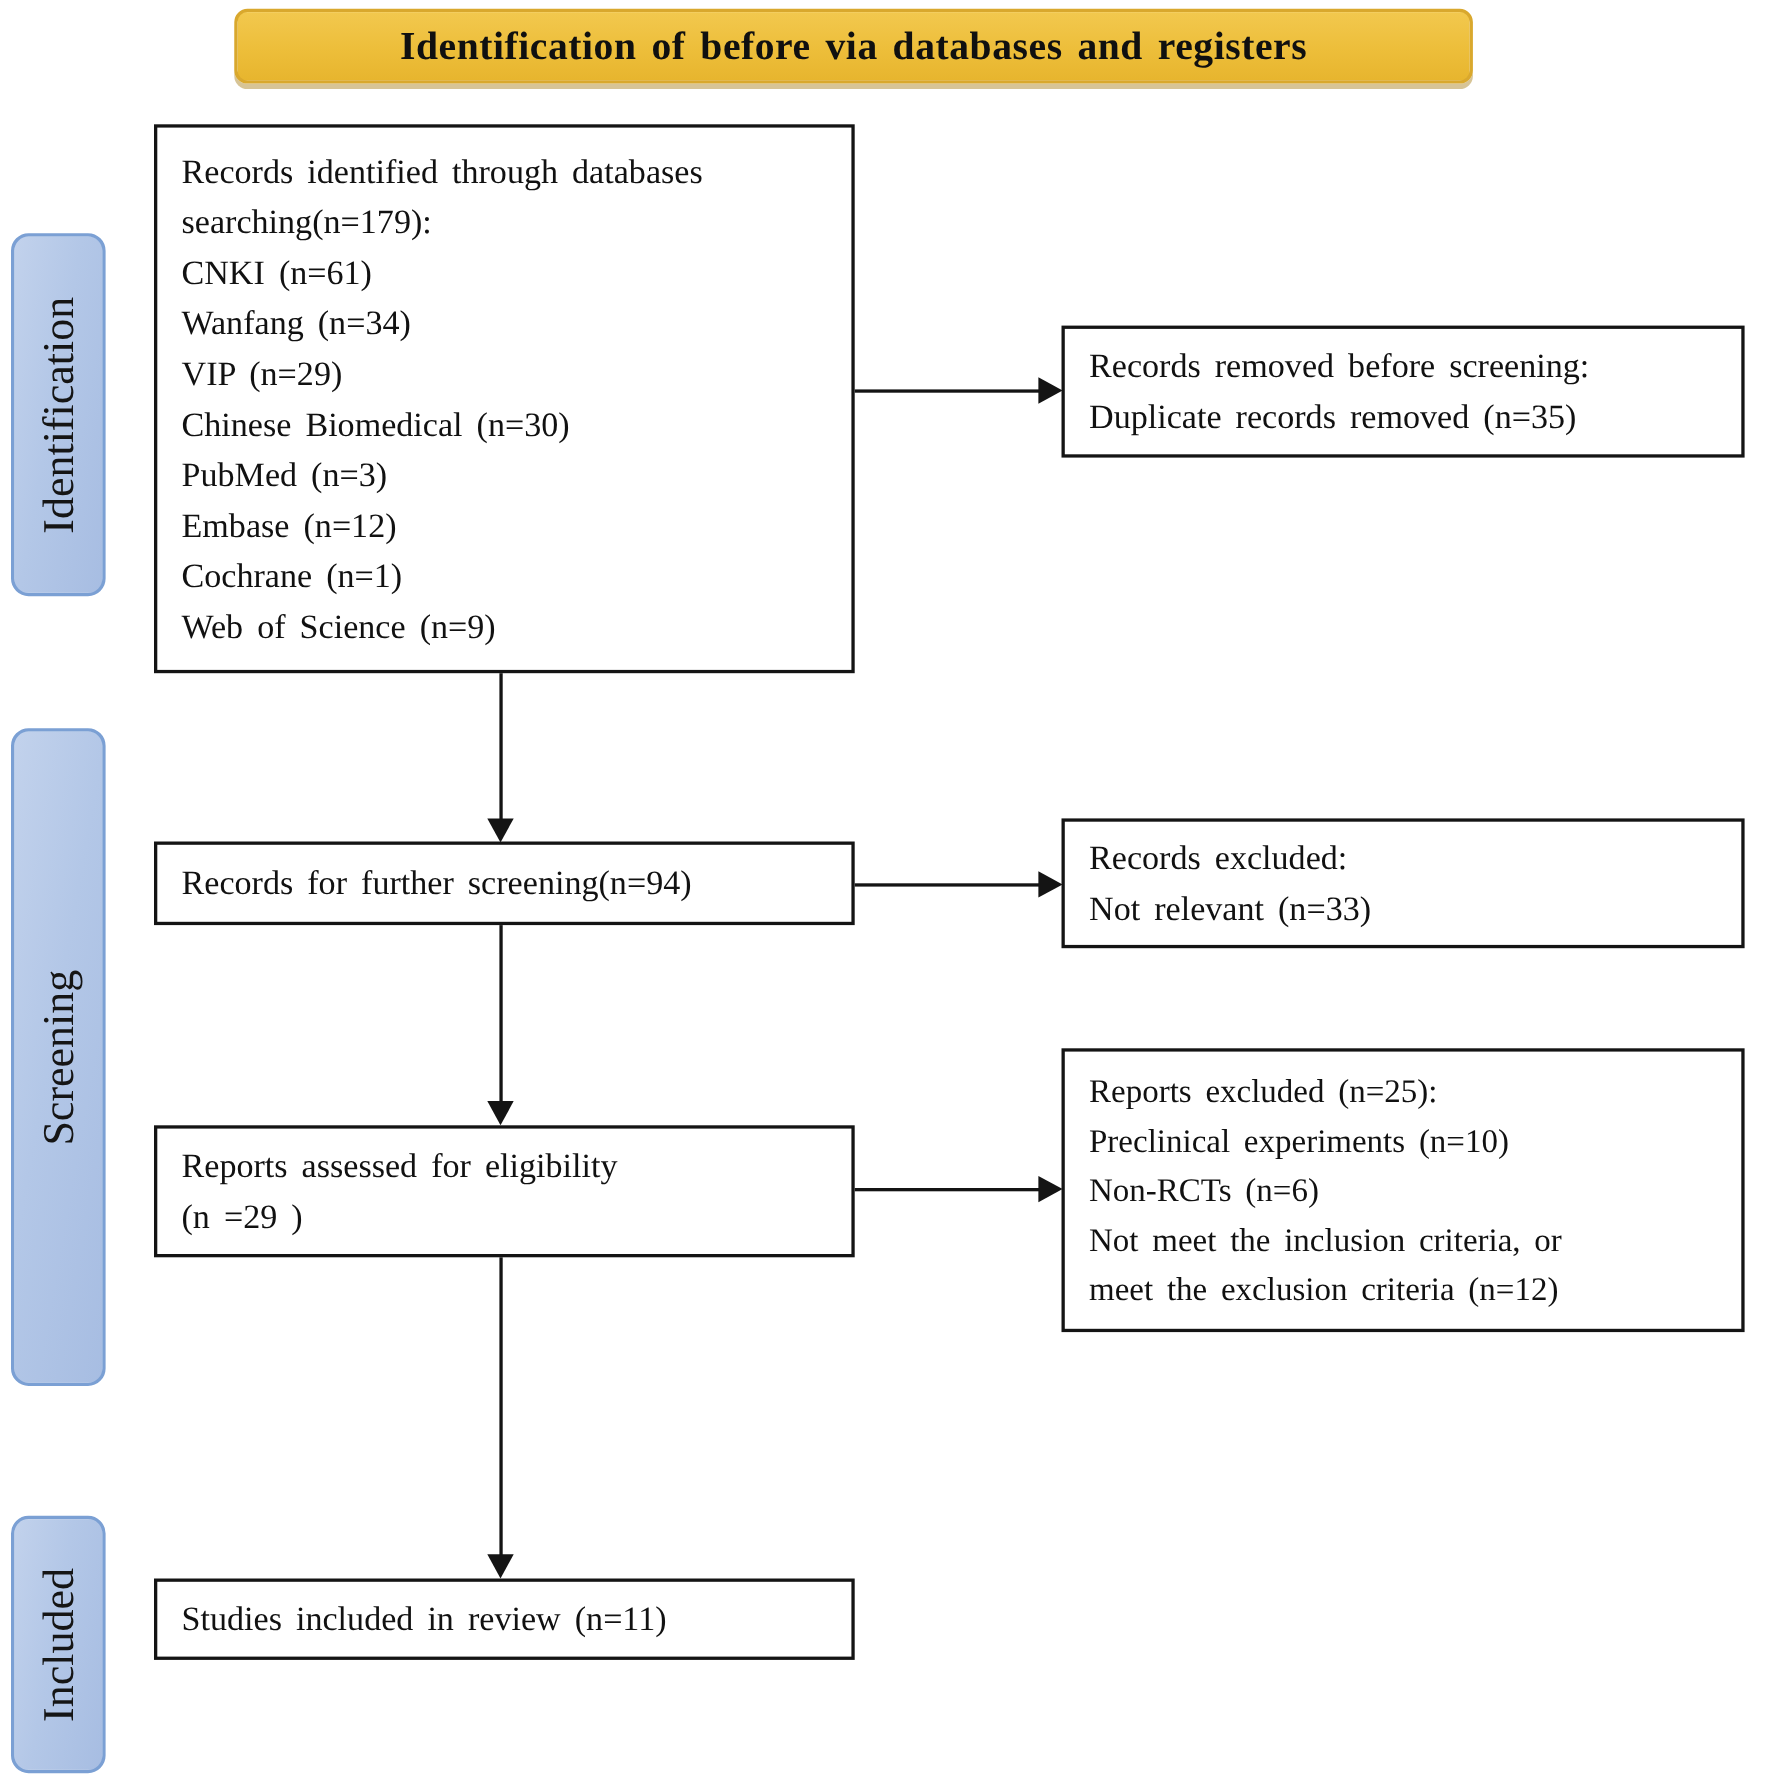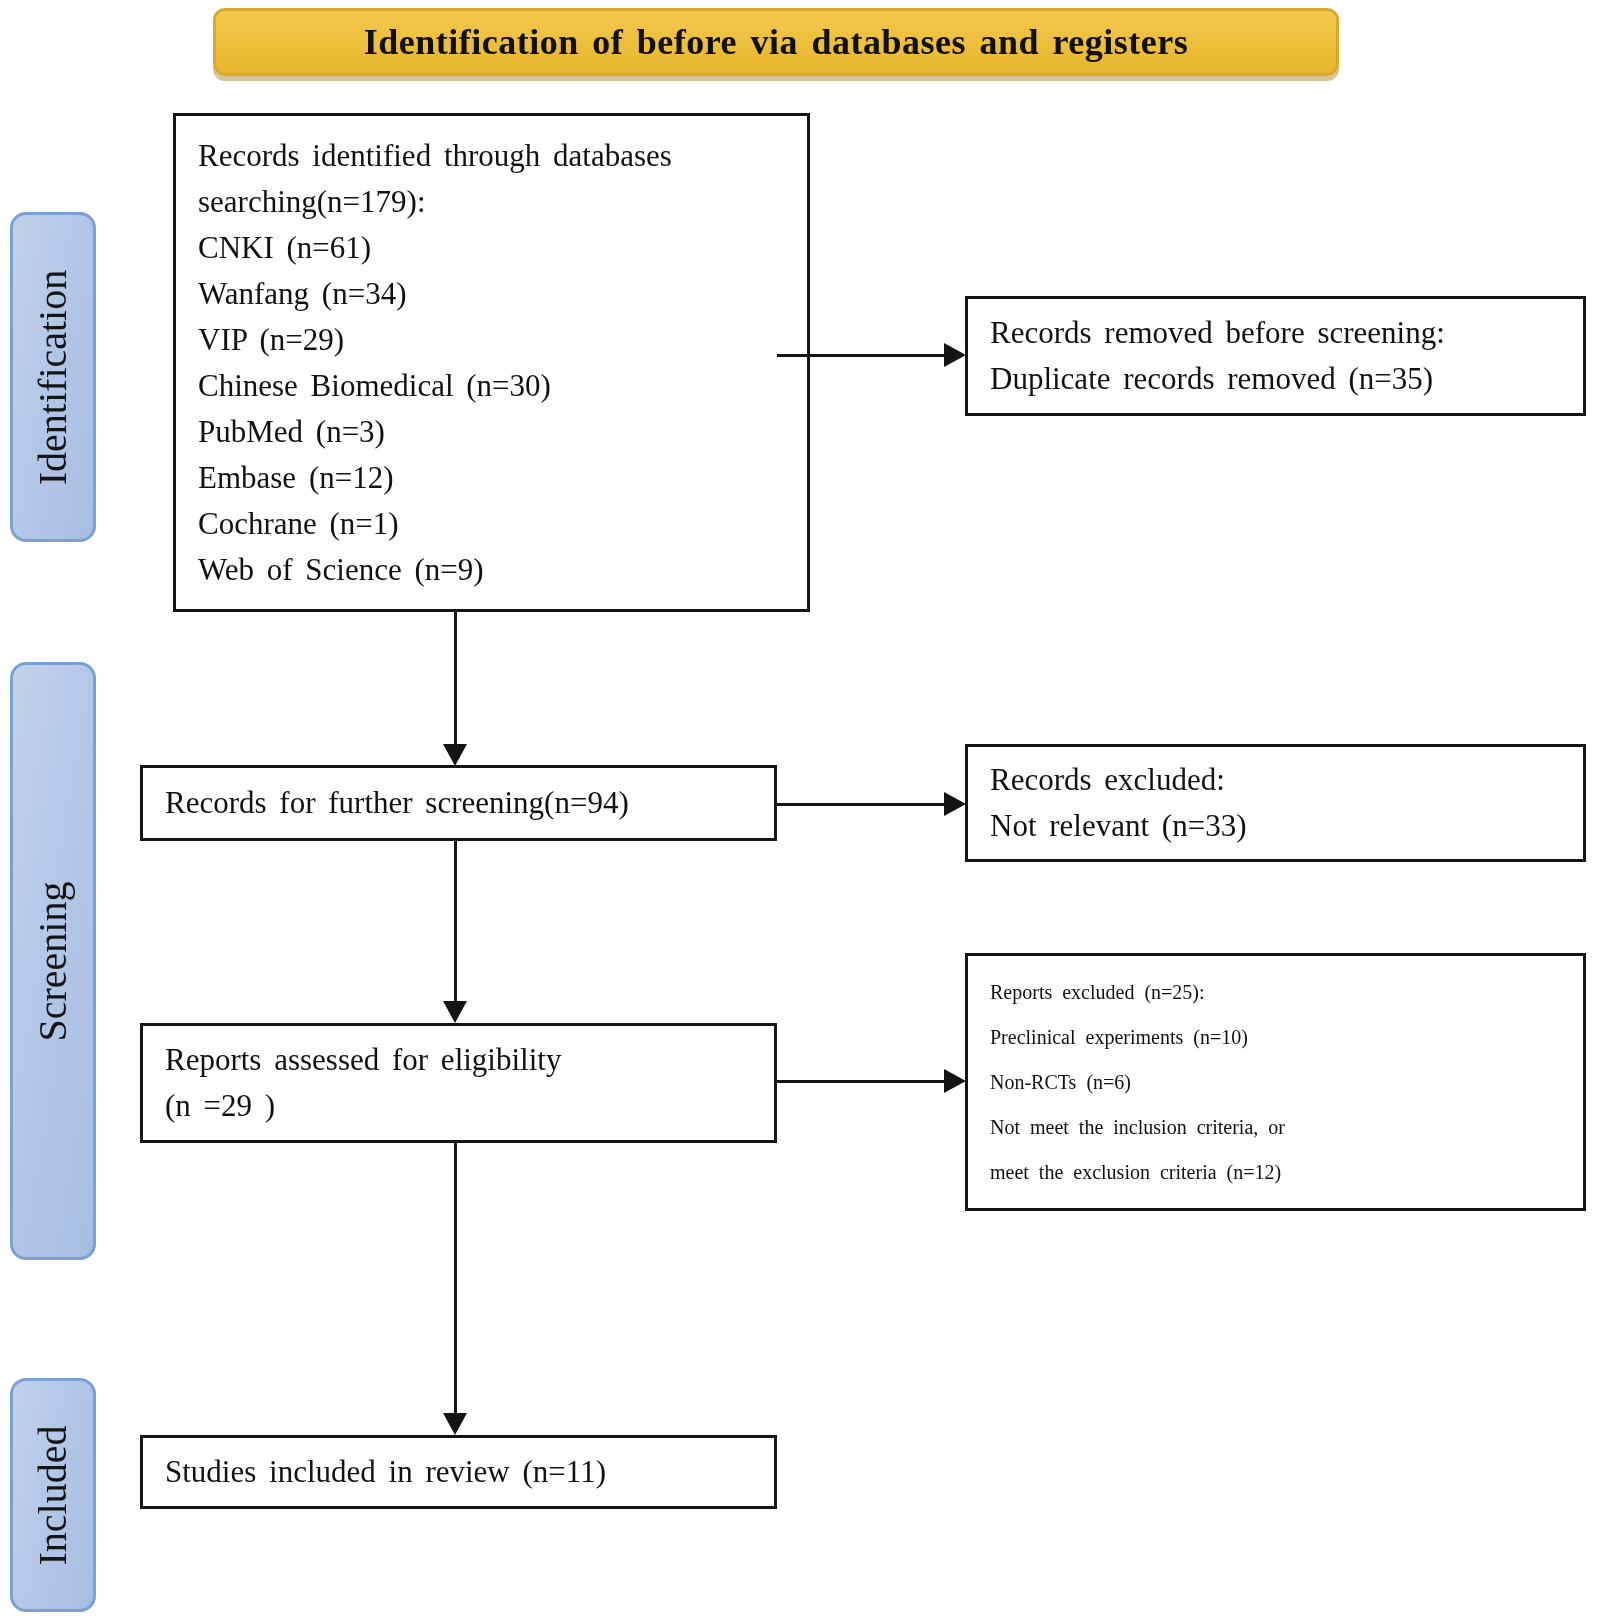--- a/index.html
+++ b/index.html
@@ -64,29 +64,29 @@
     flex-direction: column;
     justify-content: center;
   }
   .fbox .line {
     font-size: 31px;
     line-height: 46px;
     word-spacing: 5px;
     white-space: nowrap;
   }
 
-  #box-identified        { left: 140px; top: 113px;  width: 637px; height: 499px; margin-left: 33px; }
+  #box-identified        { left: 140px; top: 113px;  width: 637px; height: 499px; }
   #box-removed           { left: 965px; top: 296px;  width: 621px; height: 120px; }
   #box-screening         { left: 140px; top: 765px;  width: 637px; height: 76px;  }
   #box-records-excluded  { left: 965px; top: 744px;  width: 621px; height: 118px; }
   #box-assessed          { left: 140px; top: 1023px; width: 637px; height: 120px; }
   #box-reports-excluded  { left: 965px; top: 953px;  width: 621px; height: 258px; }
   #box-included          { left: 140px; top: 1435px; width: 637px; height: 74px;  }
 
-  #box-reports-excluded .line { line-height: 45px; font-size: 20px; }
+  #box-reports-excluded .line { line-height: 45px; font-size: 30px; }
 
   
   .aline { position: absolute; background: #141414; }
   .h-line { height: 3px; }
   .v-line { width: 3px; }
 
   
   .ah-right {
     position: absolute; width: 0; height: 0;
     border-top: 12px solid transparent;

